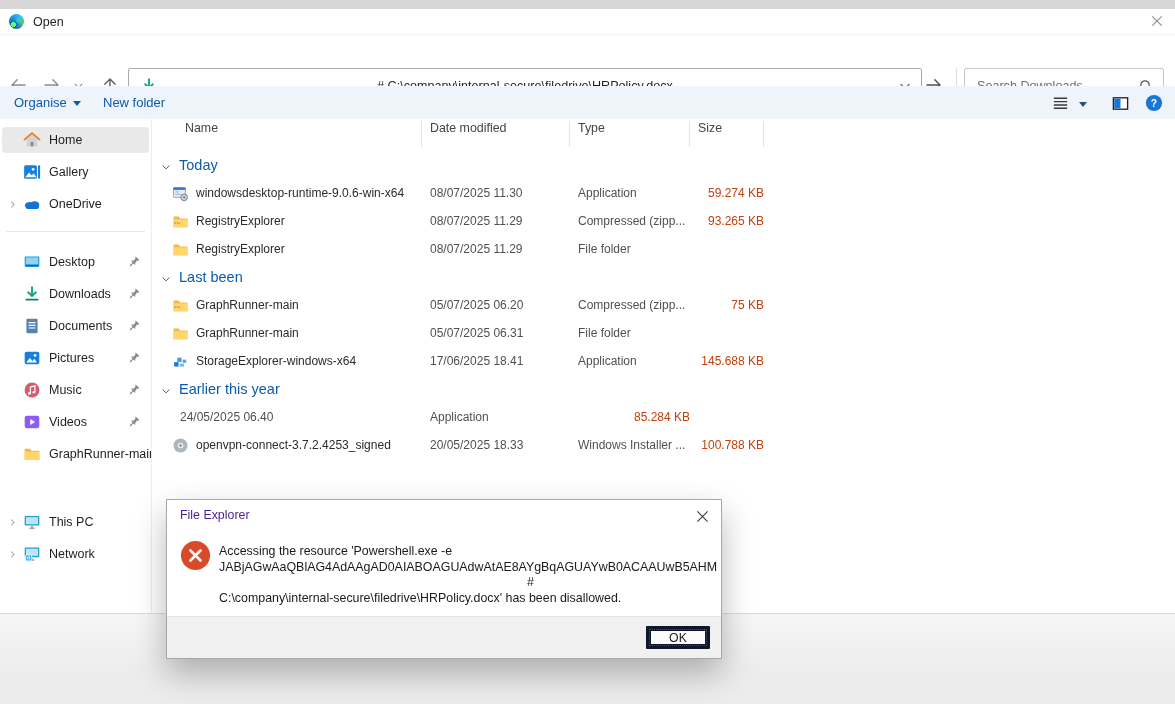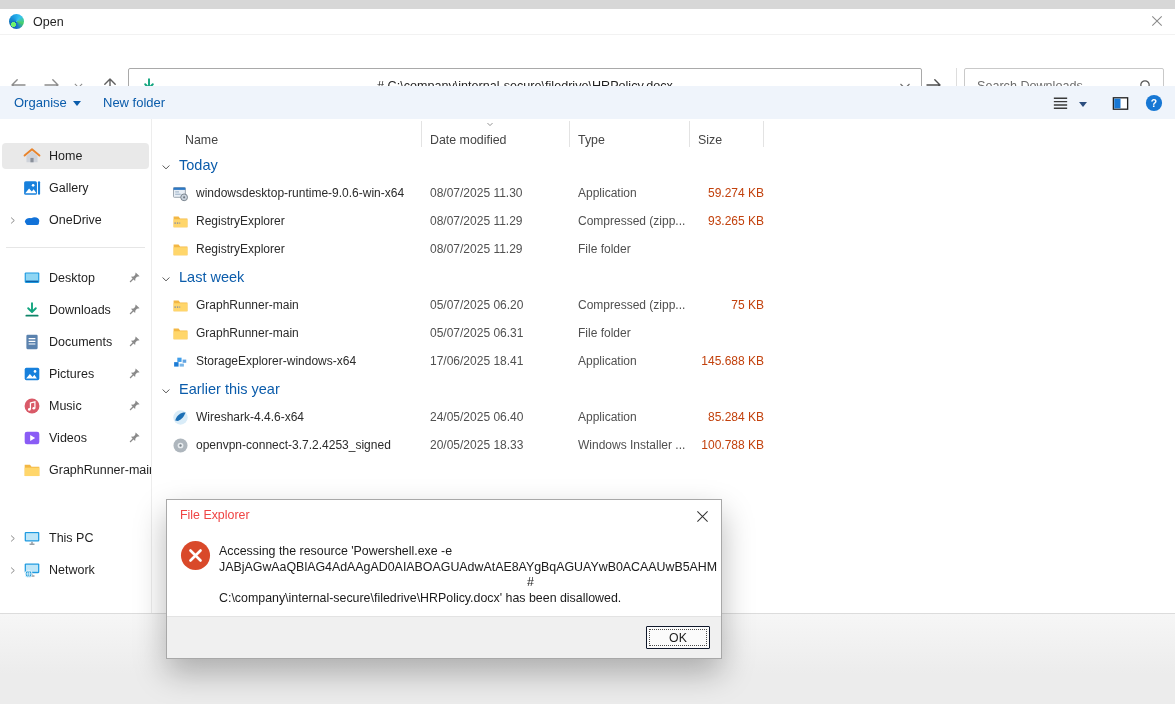--- a/index.html
+++ b/index.html
@@ -27,61 +27,61 @@
   .searchbox input::placeholder{color:#6d6d6d;}
   .search-ic{position:absolute;right:9px;top:9px;width:16px;height:16px;}
 
   
   .toolbar{position:absolute;top:77px;left:0;right:0;height:33px;background:#eff4fb;border-bottom:1px solid #e6ebf2;}
   .tb-link{position:absolute;top:0;height:33px;display:flex;align-items:center;gap:6px;color:#0b5cab;font-size:13px;cursor:pointer;}
   .tri-down{width:0;height:0;border-left:4.5px solid transparent;border-right:4.5px solid transparent;border-top:5px solid #0b5cab;margin-top:2px;}
   .tbr{position:absolute;top:5px;display:flex;align-items:center;justify-content:center;cursor:pointer;}
 
   
-  .sidebar{position:absolute;top:110px;left:0;width:152px;height:494px;background:#fff;border-right:1px solid #ededed;padding-top:24px;box-sizing:border-box;overflow:hidden;}
+  .sidebar{position:absolute;top:110px;left:0;width:152px;height:494px;background:#fff;border-right:1px solid #ededed;padding-top:8px;box-sizing:border-box;overflow:hidden;}
   .sb-item{height:26px;margin:0 2px 6px 2px;display:flex;align-items:center;border-radius:4px;cursor:pointer;}
   .sb-item.sel{background:#e9e9e9;}
   .sb-chev{width:21px;height:16px;display:flex;align-items:center;justify-content:center;flex:none;}
   .sb-ic{width:18px;height:18px;flex:none;margin-right:8px;}
   .sb-label{font-size:12.5px;color:#1f1f1f;white-space:nowrap;}
   .sb-pin{width:14px;height:14px;margin-left:auto;margin-right:8px;flex:none;}
   .sb-div{height:1px;background:#e6e6e6;margin:14px 6px 17px 6px;}
   .sb-gap{height:36px;}
 
   
   .filearea{position:absolute;top:110px;left:152px;right:0;height:494px;background:#fff;}
   .fhead{position:absolute;top:2px;left:0;display:grid;grid-template-columns:250px 148px 120px 74px;padding-left:20px;height:26px;align-items:center;font-size:12.4px;color:#454545;}
-  .fhead .hc{height:100%;display:flex;align-items:flex-end;border-right:1px solid #e3e3e3;cursor:pointer;}
+  .fhead .hc{height:100%;display:flex;align-items:flex-start;border-right:1px solid #e3e3e3;cursor:pointer;}
   .hc1{padding-left:13px;}
   .hc2,.hc3{padding-left:8px;}
   .hc4{padding-left:8px;}
   .sort-ind{position:absolute;left:338px;top:-3px;width:12px;height:10px;}
   .flist{position:absolute;top:32px;left:0;right:0;}
   .fg-header{height:28px;display:flex;align-items:center;padding-left:8px;cursor:pointer;}
   .fg-chev{width:12px;height:12px;margin-right:7px;}
   .fg-label{color:#0b5cab;font-size:14.5px;}
   .frow{height:28px;display:grid;grid-template-columns:250px 148px 120px 74px;padding-left:20px;align-items:center;font-size:12px;cursor:pointer;}
   .fc-name{display:flex;align-items:center;gap:7px;color:#2b2b2b;overflow:hidden;white-space:nowrap;}
   .f-ic{width:17px;height:17px;flex:none;}
   .fc-date,.fc-type{color:#505050;padding-left:8px;white-space:nowrap;}
   .fc-size{color:#c2410c;text-align:right;white-space:nowrap;}
 
   
   .footer{position:absolute;left:0;top:604px;right:0;height:100px;background:linear-gradient(180deg,#f6f6f6,#ececec 60%);border-top:1px solid #dcdcdc;}
 
   
   .dialog{position:absolute;left:166px;top:490px;width:556px;height:160px;background:#fff;border:1px solid #a8a8a8;box-shadow:0 14px 30px rgba(0,0,0,.28);z-index:10;box-sizing:border-box;}
-  .d-title{position:absolute;left:13px;top:8px;font-size:12.4px;color:#ef4444;}
+  .d-title{position:absolute;left:13px;top:8px;font-size:12.4px;color:#4c1d95;}
   .d-close{position:absolute;right:8px;top:6px;width:22px;height:20px;display:flex;align-items:center;justify-content:center;cursor:pointer;}
   .d-erricon{position:absolute;left:13px;top:40px;width:31px;height:31px;}
   .d-text{position:absolute;left:52px;top:44px;width:498px;font-size:12.4px;line-height:15.5px;color:#1b1b1b;}
   .d-line2{white-space:nowrap;overflow:hidden;}
   .d-line3{margin-left:308px;}
   .d-footer{position:absolute;left:0;right:0;bottom:0;height:41px;background:#f0f0f0;border-top:1px solid #e3e3e3;}
-  .d-ok{position:absolute;right:11px;top:9px;width:64px;height:23px;background:#fbfbfb;border:1px solid #0f172a;border-radius:1px;font-size:12.3px;color:#1a1a1a;outline:1px dotted #4a4a4a;outline-offset:-4px;display:flex;align-items:center;justify-content:center;box-sizing:border-box;cursor:pointer;font-family:inherit;}
+  .d-ok{position:absolute;right:11px;top:9px;width:64px;height:23px;background:#fbfbfb;border:5px solid #0f172a;border-radius:1px;font-size:12.3px;color:#1a1a1a;outline:1px dotted #4a4a4a;outline-offset:-4px;display:flex;align-items:center;justify-content:center;box-sizing:border-box;cursor:pointer;font-family:inherit;}
 </style>
 </head>
 <body>
 
 <div class="win">
 
   <div class="titlebar">
     <span class="edge-ic"></span>
     <span class="tb-title">Open</span>
     <span class="tb-close">
@@ -383,21 +383,21 @@
             <span>RegistryExplorer</span>
           </span>
           <span class="fc-date">08/07/2025 11.29</span>
           <span class="fc-type">File folder</span>
           <span class="fc-size"></span>
         </div>
         <div class="fg-header">
           <span class="fg-chev"><svg width="12" height="12" viewBox="0 0 16 16">
               <path d="M3.5 6 8 10.5 12.5 6" fill="none" stroke="#4f4f4f" stroke-width="1.3"></path>
             </svg></span>
-          <span class="fg-label">Last week</span>
+          <span class="fg-label">Last been</span>
         </div>
         <div class="frow">
           <span class="fc-name">
             <span class="f-ic"><svg viewBox="0 0 16 16">
                 <path d="M1.5 3.4h4.7l1.4 1.8h6.9v8.2H1.5z" fill="#F3B744"></path>
                 <path d="M1.5 5.9h13v7.5H1.5z" fill="#FFD66B"></path>
                 <path d="M2.3 9.6h5.4" stroke="#9c9c9c" stroke-width="1.7" stroke-dasharray="1.3 1"></path>
               </svg></span>
             <span>GraphRunner-main</span>
           </span>
@@ -431,27 +431,20 @@
           <span class="fc-type">Application</span>
           <span class="fc-size">145.688 KB</span>
         </div>
         <div class="fg-header">
           <span class="fg-chev"><svg width="12" height="12" viewBox="0 0 16 16">
               <path d="M3.5 6 8 10.5 12.5 6" fill="none" stroke="#4f4f4f" stroke-width="1.3"></path>
             </svg></span>
           <span class="fg-label">Earlier this year</span>
         </div>
         <div class="frow">
-          <span class="fc-name">
-            <span class="f-ic"><svg viewBox="0 0 16 16">
-                <circle cx="8" cy="8" r="6.8" fill="#d9ecf8"></circle>
-                <path d="M3 10.8C4.8 5.2 9 3 12.8 3.4c-1 2.6-3.6 7.2-7.2 7.8z" fill="#1b6fb5"></path>
-              </svg></span>
-            <span>Wireshark-4.4.6-x64</span>
-          </span>
           <span class="fc-date">24/05/2025 06.40</span>
           <span class="fc-type">Application</span>
           <span class="fc-size">85.284 KB</span>
         </div>
         <div class="frow">
           <span class="fc-name">
             <span class="f-ic"><svg viewBox="0 0 16 16">
                 <circle cx="8" cy="8" r="6.6" fill="#aeb6bd"></circle>
                 <circle cx="8" cy="8" r="2.7" fill="#e8ecef"></circle>
                 <circle cx="8" cy="8" r="1.1" fill="#7c858c"></circle>

